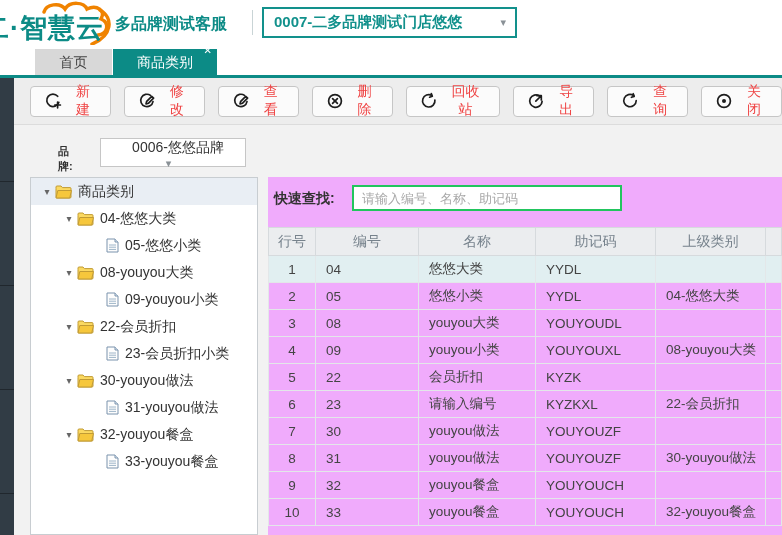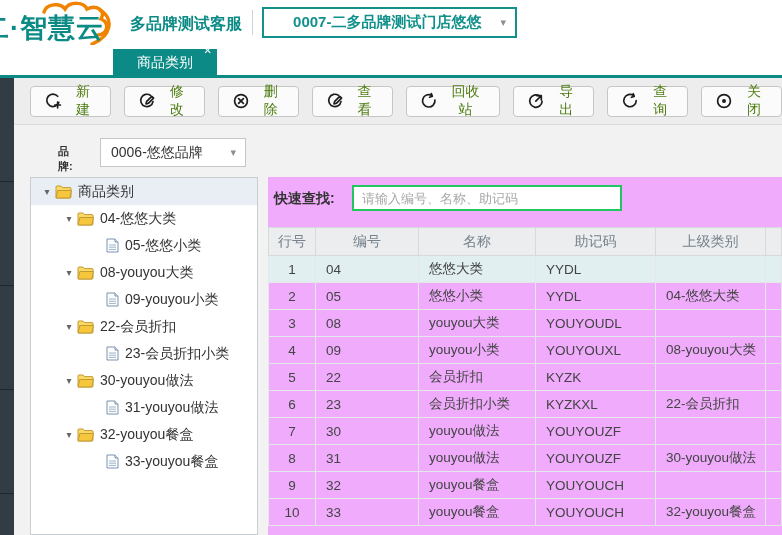--- a/index.html
+++ b/index.html
@@ -14,28 +14,28 @@
   
   .header { position: absolute; top: 0; left: 0; width: 782px; height: 45px; background: #fff; }
   .logo { position: absolute; left: -18px; top: 1px; width: 150px; height: 44px; overflow: hidden; }
   .logo-swoosh { position: absolute; left: 0; top: 0; }
   .logo-text {
     position: absolute; left: 0; top: 9px;
     font-size: 27px; font-weight: bold; color: #0c8b86; letter-spacing: 1px;
     white-space: nowrap;
   }
   .app-title {
-    position: absolute; left: 130px; top: 14px;
+    position: absolute; left: 115px; top: 14px;
     font-size: 16px; font-weight: bold; color: #0c8b86;
   }
   .header-divider { position: absolute; left: 252px; top: 10px; width: 1px; height: 25px; background: #c9d4d6; }
   .store-select {
     position: absolute; left: 262px; top: 7px; width: 255px; height: 31px;
     border: 2px solid #12918c; background: #fff;
-    display: flex; align-items: center; cursor: pointer; text-align: center;
+    display: flex; align-items: center; cursor: pointer;
   }
   .store-select-value {
     padding-left: 10px; font-size: 15px; font-weight: bold; color: #12918c;
     flex: 1; white-space: nowrap; overflow: hidden;
   }
   .select-caret { color: #8a9196; font-size: 11px; padding-right: 9px; }
 
   
   .tabbar { position: absolute; top: 45px; left: 0; width: 782px; height: 30px; background: #fff; }
   .tab {
@@ -61,32 +61,32 @@
   
   .toolbar {
     position: absolute; top: 0; left: 14px; width: 768px; height: 47px;
     background: #ededed; border-bottom: 1px solid #dcdcdc;
     display: flex; align-items: center; padding-left: 16px; gap: 13px;
   }
   .tb-btn {
     display: inline-flex; align-items: center; gap: 7px;
     height: 31px; padding: 0 13px;
     background: #fbfbfb; border: 1px solid #c6c6c6; border-radius: 4px;
-    font-family: inherit; font-size: 14px; color: #4d7c0f; cursor: pointer;
+    font-family: inherit; font-size: 14px; color: #ef4444; cursor: pointer;
   }
   .tb-icon { width: 18px; height: 18px; display: inline-flex; }
   .tb-icon svg { width: 18px; height: 18px; }
 
   
   .brand-row { position: absolute; top: 60px; left: 14px; height: 30px; }
   .brand-label { position: absolute; left: 44px; top: 6px; font-size: 11px; color: #333; font-weight: bold; }
   .brand-select {
     position: absolute; left: 86px; top: 0; width: 146px; height: 29px;
     border: 1px solid #c6c6c6; background: #fff;
-    display: flex; align-items: center; cursor: pointer;
+    display: flex; align-items: center; cursor: pointer; flex-direction: column;
   }
   .brand-select-value { flex: 1; padding-left: 10px; font-size: 14px; color: #333; white-space: nowrap; }
 
   
   .tree-panel {
     position: absolute; top: 99px; left: 30px; width: 228px; height: 358px;
     background: #fff; border: 1px solid #c8cdd1; overflow: hidden;
   }
   .tree-row {
     height: 27px; display: flex; align-items: center;
@@ -147,20 +147,23 @@
   </div>
   <div class="app-title">多品牌测试客服</div>
   <div class="header-divider"></div>
   <div class="store-select">
     <span class="store-select-value">0007-二多品牌测试门店悠悠</span>
     <span class="select-caret">▾</span>
   </div>
 </div>
 
 <div class="tabbar">
+  <div class="tab tab-home">
+    <span>首页</span>
+  </div>
   <div class="tab tab-active">
     <span>商品类别</span>
     <span class="tab-close">✕</span>
   </div>
 </div>
 <div class="teal-bar"></div>
 
 <div class="content">
   <div class="rail"></div>
 
@@ -180,34 +183,34 @@
             <svg viewBox="0 0 18 18">
               <path d="M12.5 3.4 A6.2 6.2 0 1 0 15 9.6" fill="none" stroke="#1d1d1d" stroke-width="1.7" stroke-linecap="round" stroke-linejoin="round"></path>
               <path d="M8.7 9.3 l5-5 1.9 1.9-5 5-2.6.7z" fill="none" stroke="#1d1d1d" stroke-width="1.7" stroke-linecap="round" stroke-linejoin="round"></path>
             </svg>
           </span>
           <span>修改</span>
         </button>
         <button class="tb-btn">
           <span class="tb-icon">
             <svg viewBox="0 0 18 18">
+              <path d="M12.5 3.4 A6.2 6.2 0 1 0 15 9.6" fill="none" stroke="#1d1d1d" stroke-width="1.7" stroke-linecap="round" stroke-linejoin="round"></path>
+              <path d="M8.7 9.3 l5-5 1.9 1.9-5 5-2.6.7z" fill="none" stroke="#1d1d1d" stroke-width="1.7" stroke-linecap="round" stroke-linejoin="round"></path>
+            </svg>
+          </span>
+          <span>查看</span>
+        </button>
+        <button class="tb-btn">
+          <span class="tb-icon">
+            <svg viewBox="0 0 18 18">
               <circle cx="9" cy="9" r="6.4" fill="none" stroke="#1d1d1d" stroke-width="1.7" stroke-linecap="round" stroke-linejoin="round"></circle>
               <path d="M6.6 6.6l4.8 4.8 M11.4 6.6l-4.8 4.8" fill="none" stroke="#1d1d1d" stroke-width="1.7" stroke-linecap="round" stroke-linejoin="round"></path>
             </svg>
           </span>
           <span>删除</span>
-        </button>
-        <button class="tb-btn">
-          <span class="tb-icon">
-            <svg viewBox="0 0 18 18">
-              <path d="M12.5 3.4 A6.2 6.2 0 1 0 15 9.6" fill="none" stroke="#1d1d1d" stroke-width="1.7" stroke-linecap="round" stroke-linejoin="round"></path>
-              <path d="M8.7 9.3 l5-5 1.9 1.9-5 5-2.6.7z" fill="none" stroke="#1d1d1d" stroke-width="1.7" stroke-linecap="round" stroke-linejoin="round"></path>
-            </svg>
-          </span>
-          <span>查看</span>
         </button>
         <button class="tb-btn">
           <span class="tb-icon">
             <svg viewBox="0 0 18 18">
               <path d="M11.8 3.4 A6.2 6.2 0 1 0 14.9 8" fill="none" stroke="#1d1d1d" stroke-width="1.7" stroke-linecap="round" stroke-linejoin="round"></path>
               <path d="M11.3 1.6l1 2.6-2.7 1" fill="none" stroke="#1d1d1d" stroke-width="1.7" stroke-linecap="round" stroke-linejoin="round"></path>
             </svg>
           </span>
           <span>回收站</span>
         </button>
@@ -425,21 +428,21 @@
             <td class="c-rownum">5</td>
             <td>22</td>
             <td>会员折扣</td>
             <td>KYZK</td>
             <td></td>
             <td></td>
           </tr>
           <tr>
             <td class="c-rownum">6</td>
             <td>23</td>
-            <td>会员折扣小类</td>
+            <td>请输入编号</td>
             <td>KYZKXL</td>
             <td>22-会员折扣</td>
             <td></td>
           </tr>
           <tr>
             <td class="c-rownum">7</td>
             <td>30</td>
             <td>youyou做法</td>
             <td>YOUYOUZF</td>
             <td></td>

